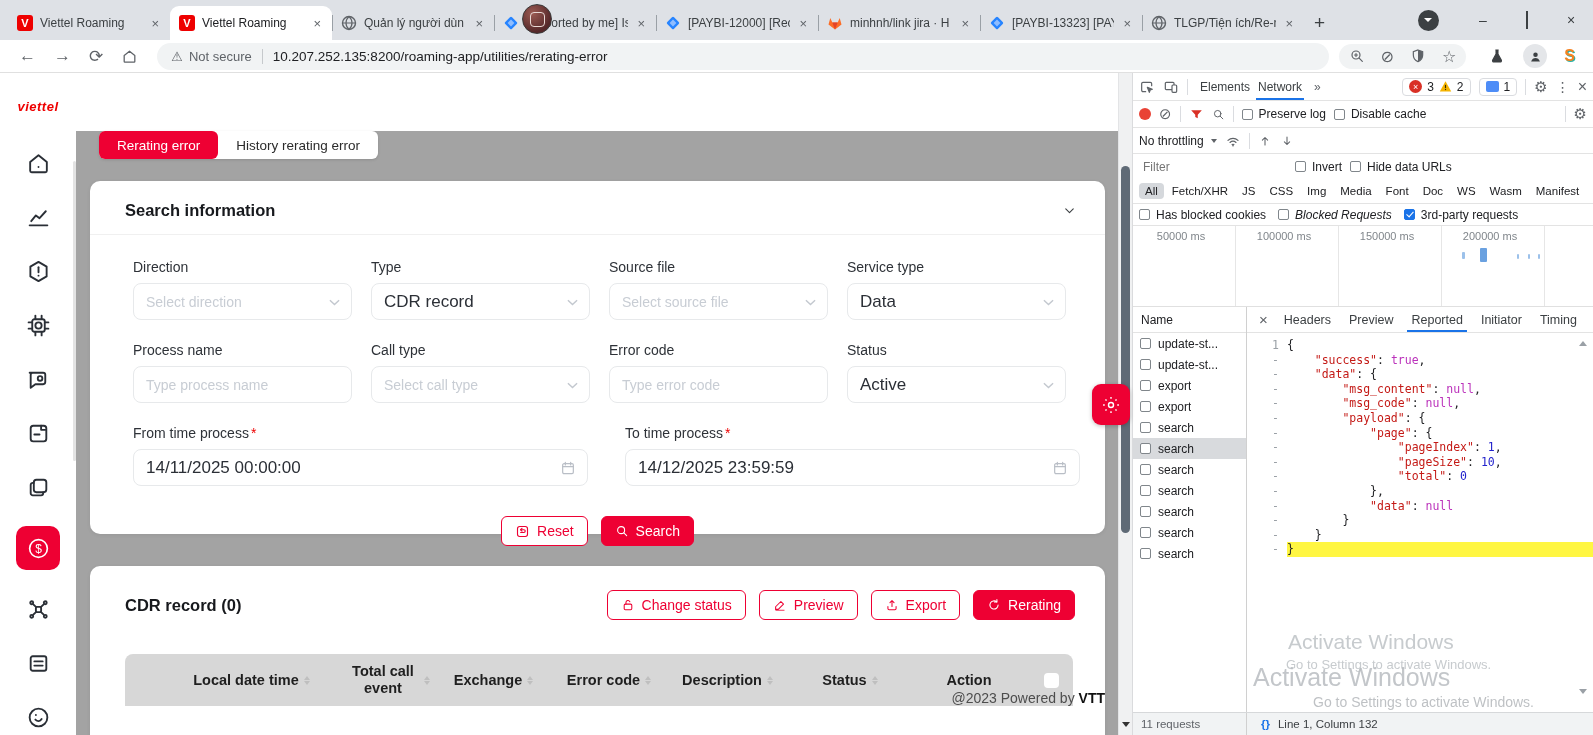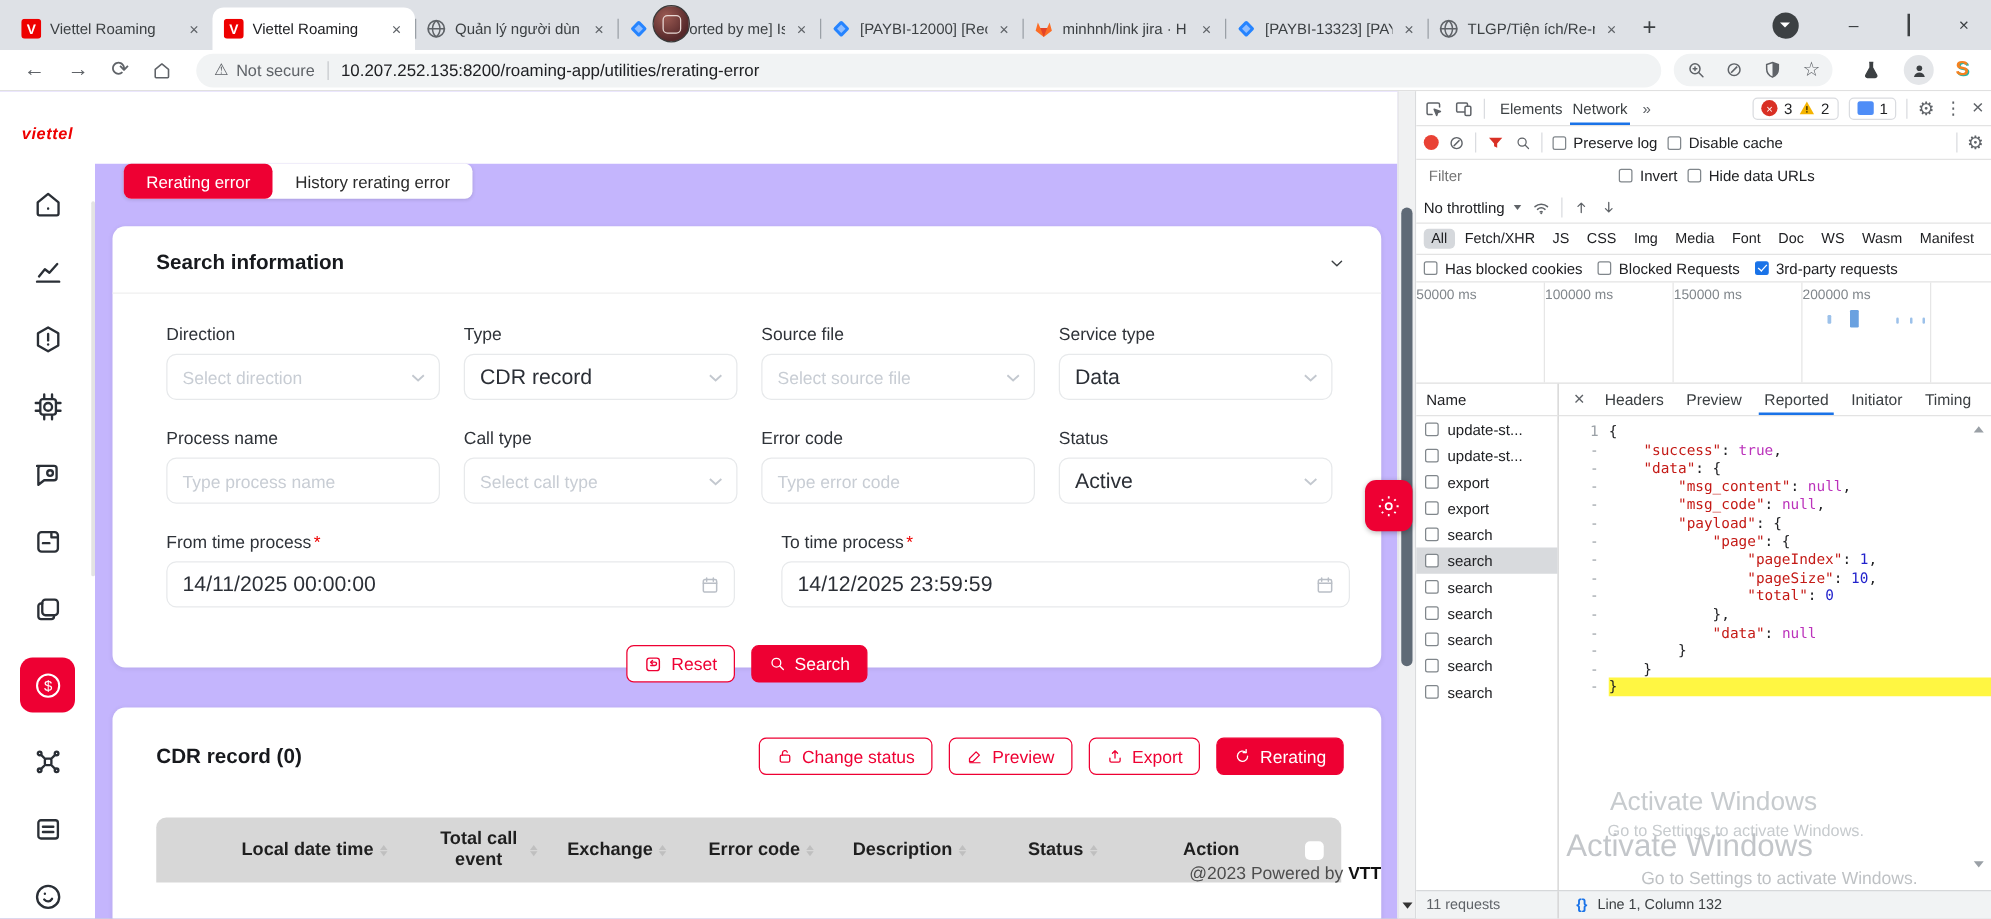--- a/index.html
+++ b/index.html
@@ -38,21 +38,21 @@
   .url{font-size:13.5px;color:#202124;white-space:nowrap;overflow:hidden}
   .addr-right{display:flex;align-items:center;gap:0}
   .addr-pill{display:flex;align-items:center;background:#f1f3f4;border-radius:13px;padding:3px 10px;gap:16px;margin-right:14px}
   .aic{color:#5f6368}
   .flask{color:#3c4043;margin:0 9px}
   .personwrap{width:24px;height:24px;border-radius:50%;background:#e4e6e9;display:flex;align-items:center;justify-content:center;margin:0 9px}
   .slogo{font-size:16px;font-weight:bold;color:#f58220;text-shadow:1px 1px 0 #27b3a8;margin:0 8px}
 
   
   .workspace{display:flex;height:662px;position:relative}
-  .app{width:1118px;position:relative;background:#c4b5fd;overflow:hidden}
+  .app{width:1118px;position:relative;background:#a3a3a3;overflow:hidden}
   .sidebar{position:absolute;left:0;top:0;bottom:0;width:76px;background:#fff;z-index:2;display:flex;flex-direction:column;align-items:center}
   .vlogo{margin-top:26px;color:#e00;font-weight:bold;font-style:italic;font-size:13px;letter-spacing:.5px}
   .side-icons{margin-top:34px;display:flex;flex-direction:column;align-items:center;gap:24px}
   .sic{width:44px;height:30px;display:flex;align-items:center;justify-content:center;color:#2a2f36}
   .sic svg{width:25px;height:25px}
   .sic.active{background:#ee0033;border-radius:10px;width:44px;height:44px;color:#fff}
   .side-sb{position:absolute;right:0;top:88px;width:3px;height:300px;background:#e3e3e3;border-radius:2px}
 
   .topbar{position:absolute;left:76px;right:0;top:0;height:58px;background:#fff;z-index:1}
   .apptitle{position:absolute;left:23px;top:14px;font-size:23px;font-weight:800;color:#121212;letter-spacing:.2px}
@@ -125,21 +125,21 @@
   .cb.checked{background:#1a73e8;border-color:#1a73e8;position:relative}
   .cb.checked::after{content:"";position:absolute;left:3px;top:0;width:3px;height:6px;border:solid #fff;border-width:0 1.8px 1.8px 0;transform:rotate(42deg)}
   .cbl{display:flex;align-items:center;gap:6px;color:#202124}
   .throt{display:flex;align-items:center;gap:4px;color:#202124}
   .tcaret{width:0;height:0;border-top:4px solid #5f6368;border-left:3.5px solid transparent;border-right:3.5px solid transparent;margin-left:3px}
   .filterin{width:148px;height:17px;border:1px solid #fff;background:#fff;font-size:12px;color:#80868b;padding:0 3px;outline:1px solid #fff}
   .chip{padding:2px 6px;border-radius:4px;color:#202124;font-size:11.5px;white-space:nowrap}
   .chip.sel{background:#d5d8dc}
   .chips{gap:2px}
   .timeline{height:81px;border-bottom:1px solid #e0e0e0;display:flex;position:relative;flex:0 0 auto}
-  .tcol{width:103px;border-right:1px solid #e6e6e6;font-size:11px;color:#80868b;text-align:left;padding:4px 6px 0 0}
+  .tcol{width:103px;border-right:1px solid #e6e6e6;font-size:11px;color:#80868b;text-align:center;padding:4px 6px 0 0}
   .tick{position:absolute;border-radius:1px}
   .netarea{flex:1;display:flex;min-height:0;position:relative}
   .namecol{width:114px;border-right:1px solid #d0d0d0;display:flex;flex-direction:column;flex:0 0 auto}
   .namehead{height:26px;border-bottom:1px solid #e3e3e3;display:flex;align-items:center;padding:0 8px;color:#202124}
   .nrow{height:21px;display:flex;align-items:center;gap:7px;padding:0 7px;color:#202124;font-size:12px;flex:0 0 auto}
   .nrow.sel{background:#d8dadd}
   .rpane{flex:1;display:flex;flex-direction:column;min-width:0}
   .ptabs{height:26px;border-bottom:1px solid #e3e3e3;display:flex;align-items:center;gap:2px;padding:0 6px}
   .ptabx{color:#5f6368;font-size:15px;padding:0 6px}
   .ptb{padding:0 8px;height:100%;display:flex;align-items:center;color:#3c4043;position:relative;font-size:12.5px}
@@ -710,54 +710,54 @@
           </label>
         <label class="cbl">
             <span class="cb"></span>
             <span>Disable cache</span>
           </label>
         <span style="flex:1"></span>
         <span class="dtdiv"></span>
         <span class="gear">⚙</span>
       </div>
 
+      <div class="dtrow r3">
+        <span class="throt">
+            <span>No throttling</span>
+            <span class="tcaret"></span>
+          </span>
+        <span id="wifiic">
+            <svg viewBox="0 0 24 24" fill="none" stroke="currentColor" stroke-width="1.8" stroke-linecap="round" stroke-linejoin="round" style="width: 16px; height: 16px;">
+              <path d="M4.5 11a11 11 0 0 1 15 0M7.5 14.2a7 7 0 0 1 9 0M10.7 17.2a3 3 0 0 1 2.6 0" stroke="#5f6368"></path>
+              <circle cx="12" cy="19" r="1.2" fill="#5f6368" stroke="none"></circle>
+            </svg>
+          </span>
+        <span class="dtdiv"></span>
+        <span id="upic">
+            <svg viewBox="0 0 24 24" fill="none" stroke="currentColor" stroke-width="1.8" stroke-linecap="round" stroke-linejoin="round" style="width: 14px; height: 14px;">
+              <path d="M12 19V6M7.5 10.5 12 6l4.5 4.5" stroke="#5f6368"></path>
+            </svg>
+          </span>
+        <span id="dnic">
+            <svg viewBox="0 0 24 24" fill="none" stroke="currentColor" stroke-width="1.8" stroke-linecap="round" stroke-linejoin="round" style="width: 14px; height: 14px;">
+              <path d="M12 5v13M7.5 13.5 12 18l4.5-4.5" stroke="#5f6368"></path>
+            </svg>
+          </span>
+      </div>
+
       <div class="dtrow r4">
         <input class="filterin" placeholder="Filter" style="">
         <label class="cbl">
             <span class="cb"></span>
             <span>Invert</span>
           </label>
         <label class="cbl">
             <span class="cb"></span>
             <span>Hide data URLs</span>
           </label>
-      </div>
-
-      <div class="dtrow r3">
-        <span class="throt">
-            <span>No throttling</span>
-            <span class="tcaret"></span>
-          </span>
-        <span id="wifiic">
-            <svg viewBox="0 0 24 24" fill="none" stroke="currentColor" stroke-width="1.8" stroke-linecap="round" stroke-linejoin="round" style="width: 16px; height: 16px;">
-              <path d="M4.5 11a11 11 0 0 1 15 0M7.5 14.2a7 7 0 0 1 9 0M10.7 17.2a3 3 0 0 1 2.6 0" stroke="#5f6368"></path>
-              <circle cx="12" cy="19" r="1.2" fill="#5f6368" stroke="none"></circle>
-            </svg>
-          </span>
-        <span class="dtdiv"></span>
-        <span id="upic">
-            <svg viewBox="0 0 24 24" fill="none" stroke="currentColor" stroke-width="1.8" stroke-linecap="round" stroke-linejoin="round" style="width: 14px; height: 14px;">
-              <path d="M12 19V6M7.5 10.5 12 6l4.5 4.5" stroke="#5f6368"></path>
-            </svg>
-          </span>
-        <span id="dnic">
-            <svg viewBox="0 0 24 24" fill="none" stroke="currentColor" stroke-width="1.8" stroke-linecap="round" stroke-linejoin="round" style="width: 14px; height: 14px;">
-              <path d="M12 5v13M7.5 13.5 12 18l4.5-4.5" stroke="#5f6368"></path>
-            </svg>
-          </span>
       </div>
 
       <div class="dtrow rchips chips" id="chips">
           <span class="chip sel">All</span>
           <span class="chip">Fetch/XHR</span>
           <span class="chip">JS</span>
           <span class="chip">CSS</span>
           <span class="chip">Img</span>
           <span class="chip">Media</span>
           <span class="chip">Font</span>
@@ -765,21 +765,21 @@
           <span class="chip">WS</span>
           <span class="chip">Wasm</span>
           <span class="chip">Manifest</span>
           <span class="chip">Other</span>
         </div>
       <div class="dtrow rreq" id="reqfilters">
           <label class="cbl" style="margin-right: 4px;">
             <span class="cb"></span>
             <span>Has blocked cookies</span>
           </label>
-          <label class="cbl" style="margin-right: 4px;">
+          <label class="cbl" style="margin-right: 4px; font-style: italic;">
             <span class="cb"></span>
             <span>Blocked Requests</span>
           </label>
           <label class="cbl" style="margin-right: 4px;">
             <span class="cb checked"></span>
             <span>3rd-party requests</span>
           </label>
         </div>
 
       <div class="timeline" id="timeline">

